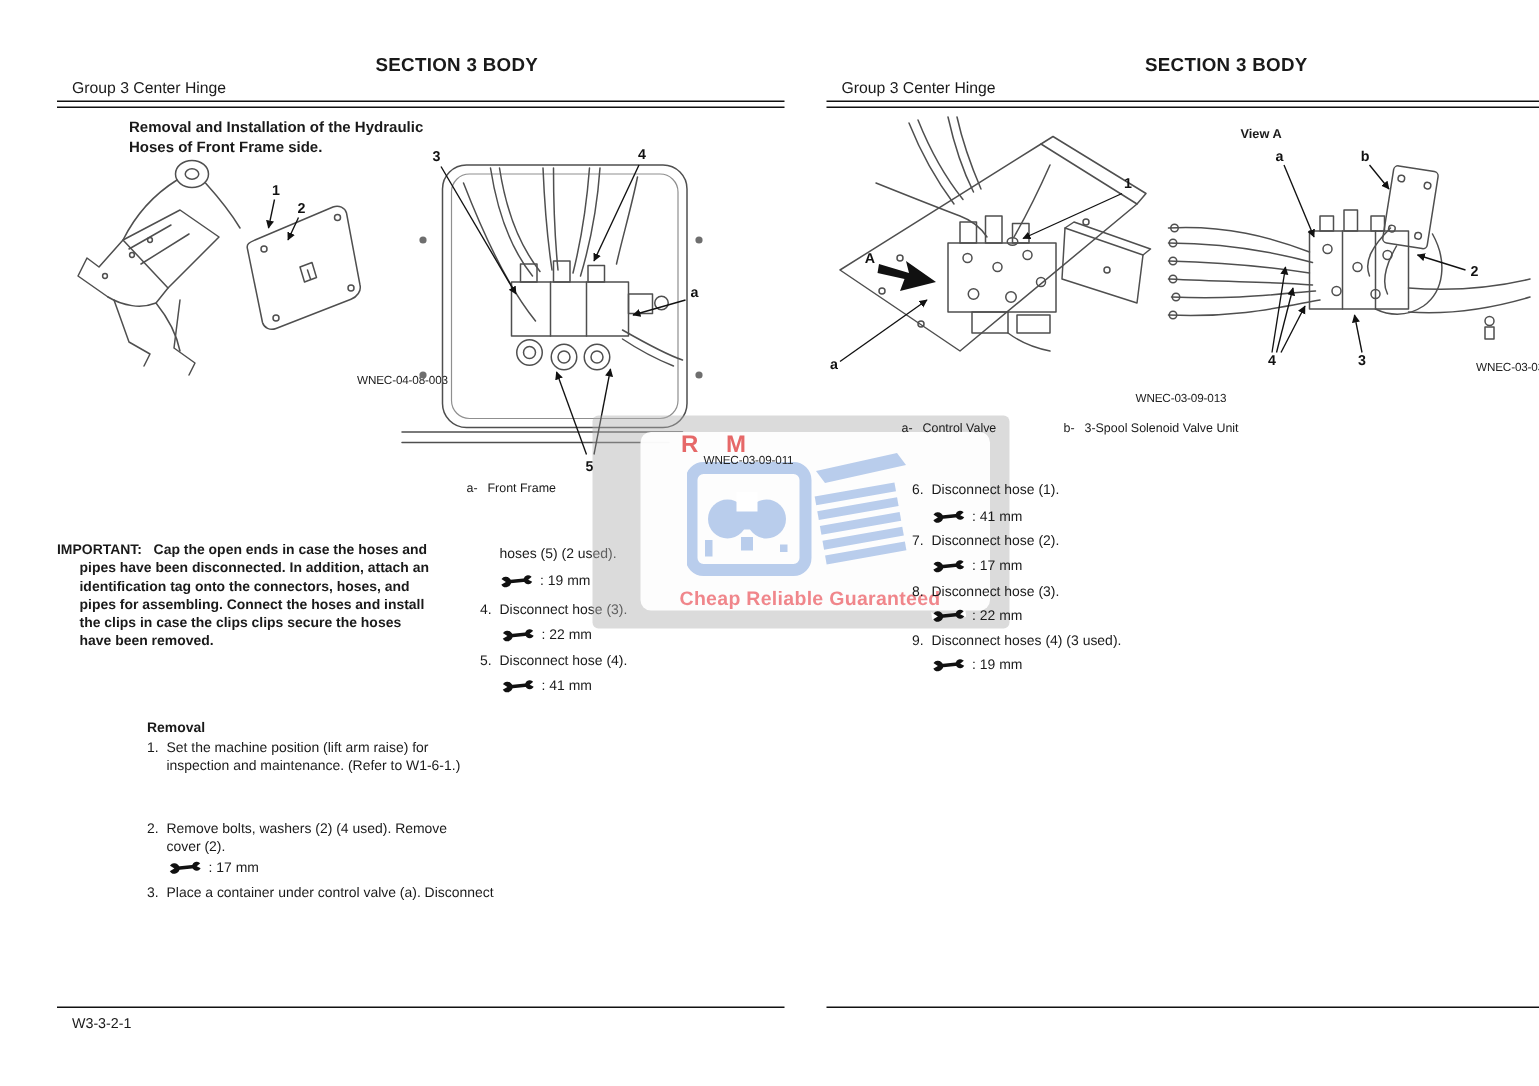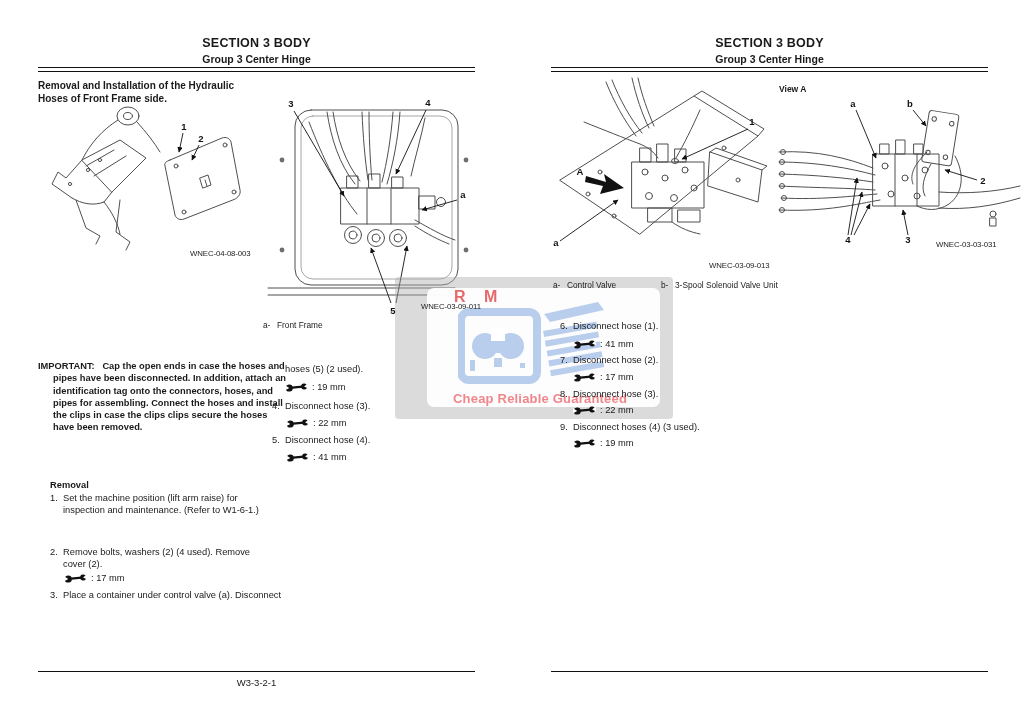--- a/index.html
+++ b/index.html
@@ -1,24 +1,24 @@
 <!DOCTYPE html>
 <html><head>
 <meta charset="utf-8">
 <style>
   html,body{margin:0;padding:0;background:#fff;}
   .sheet{position:relative;width:1026px;height:724px;background:#fff;overflow:hidden;
          font-family:"Liberation Sans",sans-serif;color:#1a1a1a;}
   .page{position:absolute;top:0;width:513px;height:724px;}
-  .abs{position:absolute;}
+  .abs{position:absolute;padding-left:48px;}
   .hdr1{width:100%;text-align:center;font-size:12.5px;font-weight:bold;letter-spacing:.2px;}
-  .hdr2{width:100%;text-align:center;font-size:10.5px;font-weight:bold;}
+  .hdr2{width:100%;font-size:10.5px;font-weight:normal;}
   .dblrule{height:2.5px;border-top:1.8px solid #111;border-bottom:1px solid #111;}
   .ftrule{border-top:1.5px solid #111;height:0;}
-  .ftpage{width:100%;text-align:center;font-size:9.5px;}
+  .ftpage{width:100%;font-size:9.5px;}
   .title{font-size:10px;font-weight:bold;line-height:1.25;}
   .body{font-size:9.3px;line-height:1.32;}
   .b{font-weight:bold;}
   .hang{padding-left:15px;text-indent:-15px;margin:0;}
   .step{display:flex;}
   .step .n{width:13px;flex:none;}
   .nowrap{white-space:nowrap;}
   .wrow{display:flex;align-items:center;gap:4px;font-size:9.3px;}
   .wr{transform:rotate(-6deg);flex:none;}
   .code{font-size:7.8px;letter-spacing:-.1px;color:#222;white-space:nowrap;}

